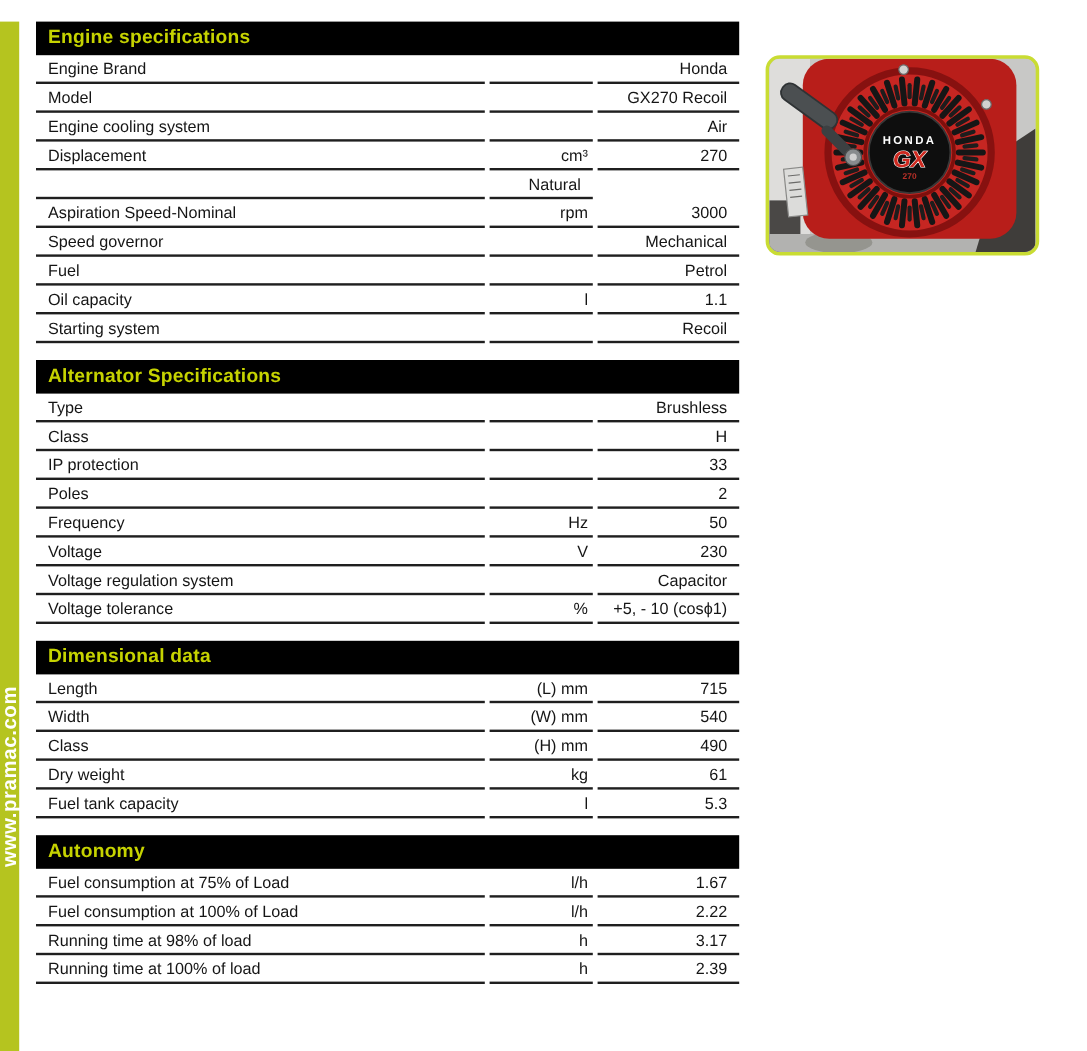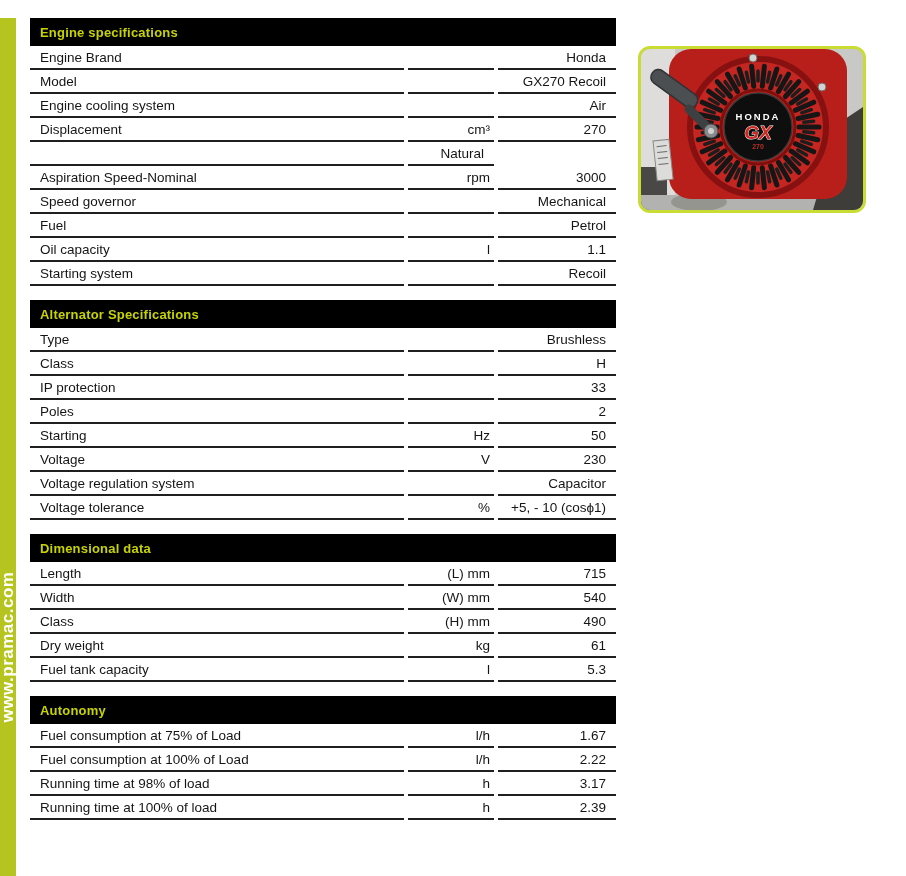--- a/index.html
+++ b/index.html
@@ -22,21 +22,21 @@
     white-space:nowrap;
   }
 
   
   .content { position:absolute; left:30px; top:18px; width:586px; }
   .section { margin-bottom:14px; }
   .section-header {
     height:28px; background:#000000; display:flex; align-items:center;
     padding-left:10px;
   }
-  .section-title { color:#c6d300; font-weight:bold; font-size:13px; letter-spacing:0.2px; }
+  .section-title { color:#c6d300; font-weight:bold; font-size:16px; letter-spacing:0.2px; }
   .row {
     display:grid; grid-template-columns:374px 86px 118px; column-gap:4px;
     height:24px;
   }
   .cell {
     border-bottom:2px solid #1f1f1f; display:flex; align-items:center;
     font-size:13.5px; color:#151515; overflow:visible; white-space:nowrap;
   }
   .cell.label { padding-left:10px; }
   .cell.unit  { justify-content:flex-end; padding-right:4px; }
@@ -149,21 +149,21 @@
       <div class="cell value">33</div>
     </div>
 
     <div class="row">
       <div class="cell label">Poles</div>
       <div class="cell unit"></div>
       <div class="cell value">2</div>
     </div>
 
     <div class="row">
-      <div class="cell label">Starting</div>
+      <div class="cell label">Frequency</div>
       <div class="cell unit">Hz</div>
       <div class="cell value">50</div>
     </div>
 
     <div class="row">
       <div class="cell label">Voltage</div>
       <div class="cell unit">V</div>
       <div class="cell value">230</div>
     </div>
 

